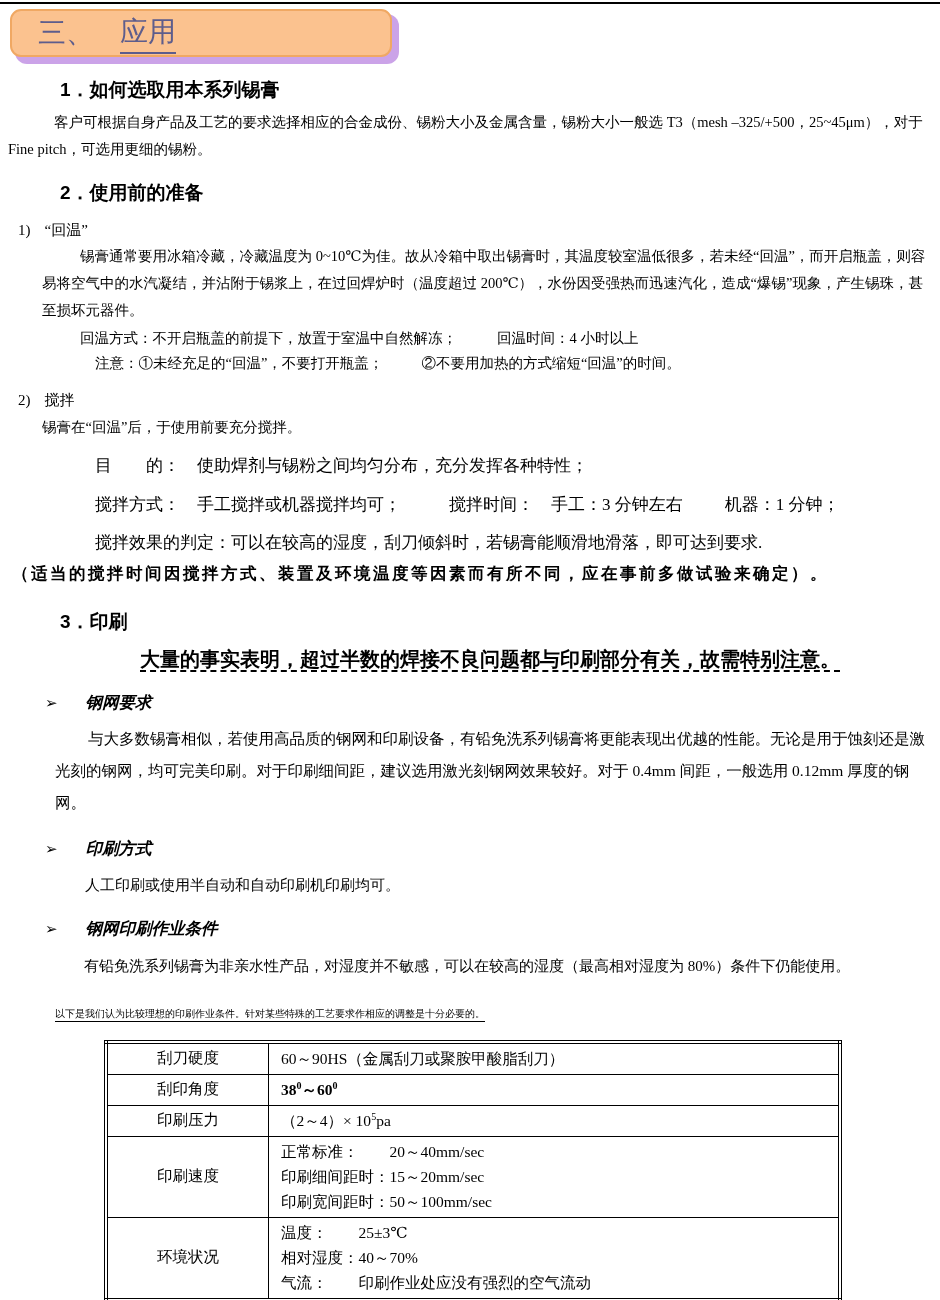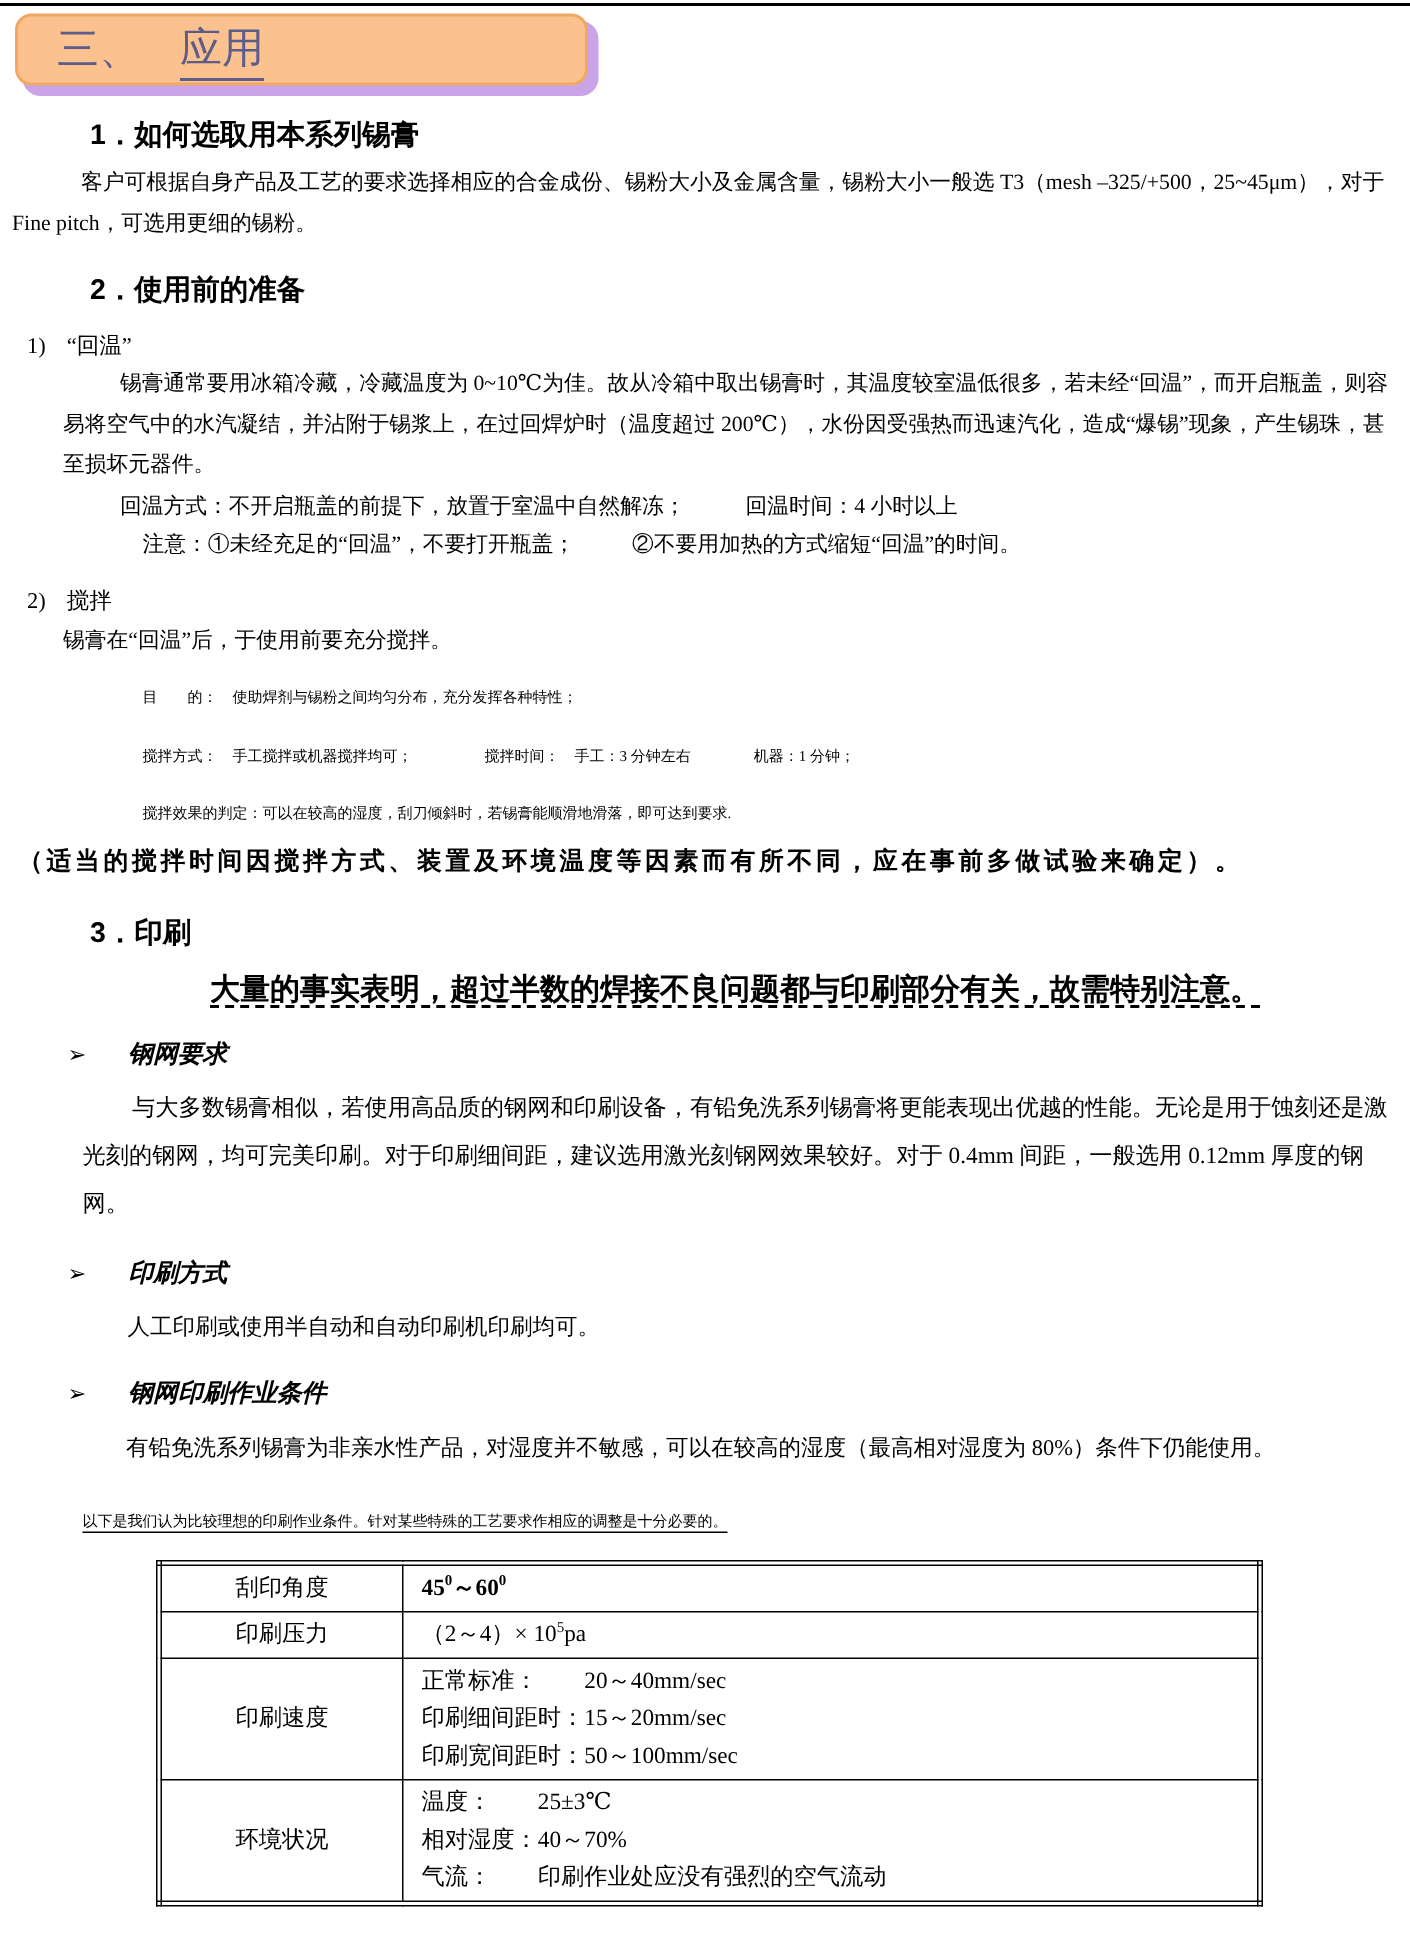--- a/index.html
+++ b/index.html
@@ -31,21 +31,21 @@
   
   .s1-para{margin:4px 8px 0 8px;text-indent:46px;font-size:14.5px;line-height:27px;}
   .num-item{margin:15px 0 3px 18px;font-size:15px;}
   .num-item .it{margin-left:14px;}
   .item-para{margin:2px 10px 0 42px;text-indent:38px;font-size:14.5px;line-height:27px;}
   .kv-line{margin:2px 0 0 80px;font-size:14.5px;line-height:25px;}
   .kv-line .gap1{margin-left:40px;}
   .note-line{margin:0 0 0 95px;font-size:14.5px;line-height:25px;}
   .note-line .gap1{margin-left:38px;}
   .intro-line{margin:5px 0 2px 42px;font-size:14.5px;line-height:25px;}
-  .sub-line{margin:14px 0 0 95px;font-size:10px;line-height:24.5px;}
+  .sub-line{margin:14px 0 0 95px;font-size:17px;line-height:24.5px;}
   .sub-line .gap1{margin-left:48px;}
   .sub-line .gap2{margin-left:42px;text-align:right;}
   .bold-paren{margin:7px 0 0 12px;font-weight:bold;font-size:16.5px;letter-spacing:2.5px;}
 
   
   .key-note{
     margin:11px 0 0 140px;font-weight:bold;font-size:20px;
     text-decoration-line:underline;text-decoration-style:dashed;
     text-decoration-thickness:2px;text-underline-offset:5px;
   }
@@ -131,22 +131,26 @@
     <span class="arrow">➢</span>
     <span class="btxt">钢网印刷作业条件</span>
   </div>
   <div class="bp2">有铅免洗系列锡膏为非亲水性产品，对湿度并不敏感，可以在较高的湿度（最高相对湿度为 80%）条件下仍能使用。</div>
 
   <div class="table-intro">以下是我们认为比较理想的印刷作业条件。针对某些特殊的工艺要求作相应的调整是十分必要的。</div>
 
   <table class="cond-table">
     <tbody>
       <tr>
+        <td class="lbl">刮刀硬度</td>
+        <td class="val">60～90HS（金属刮刀或聚胺甲酸脂刮刀）</td>
+      </tr>
+      <tr>
         <td class="lbl">刮印角度</td>
-        <td class="val bold"><span>45</span><sup>0</sup><span>～60</span><sup>0</sup></td>
+        <td class="val bold"><span>38</span><sup>0</sup><span>～60</span><sup>0</sup></td>
       </tr>
       <tr>
         <td class="lbl">印刷压力</td>
         <td class="val"><span>（2～4）× 10</span><sup>5</sup><span>pa</span></td>
       </tr>
       <tr>
         <td class="lbl">印刷速度</td>
         <td class="val">
           <div>正常标准：　　20～40mm/sec</div>
           <div>印刷细间距时：15～20mm/sec</div>

